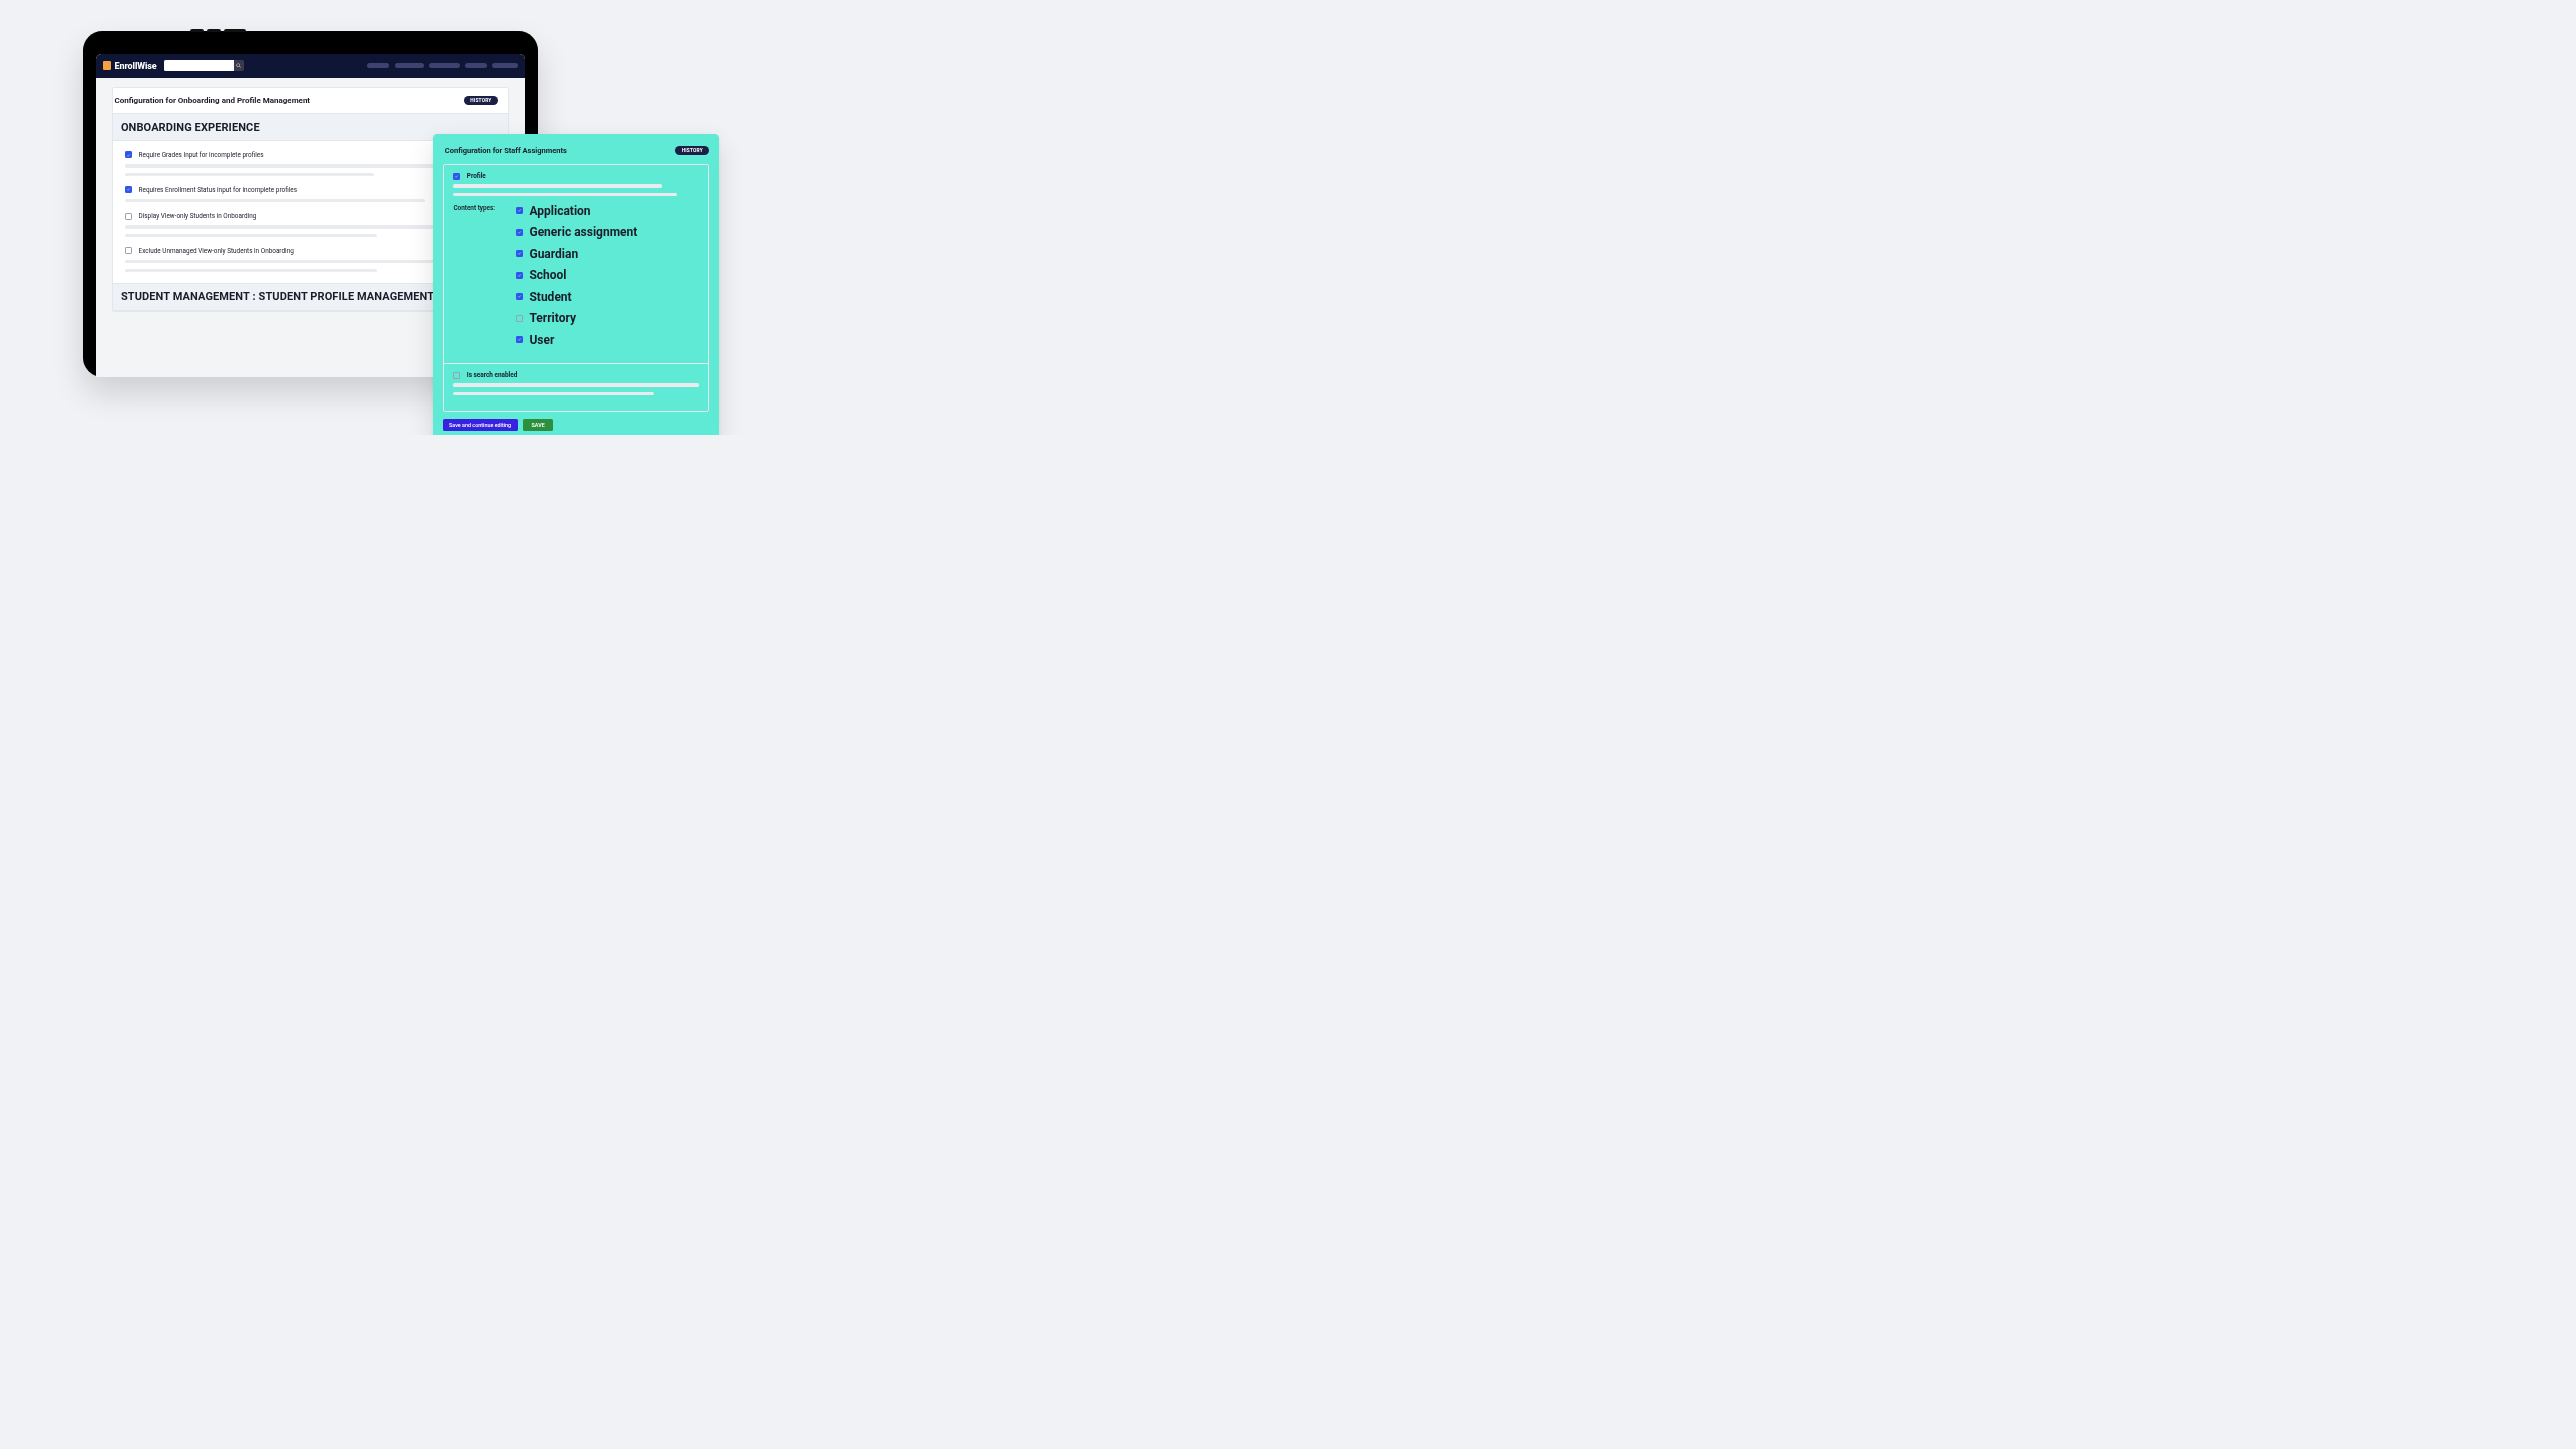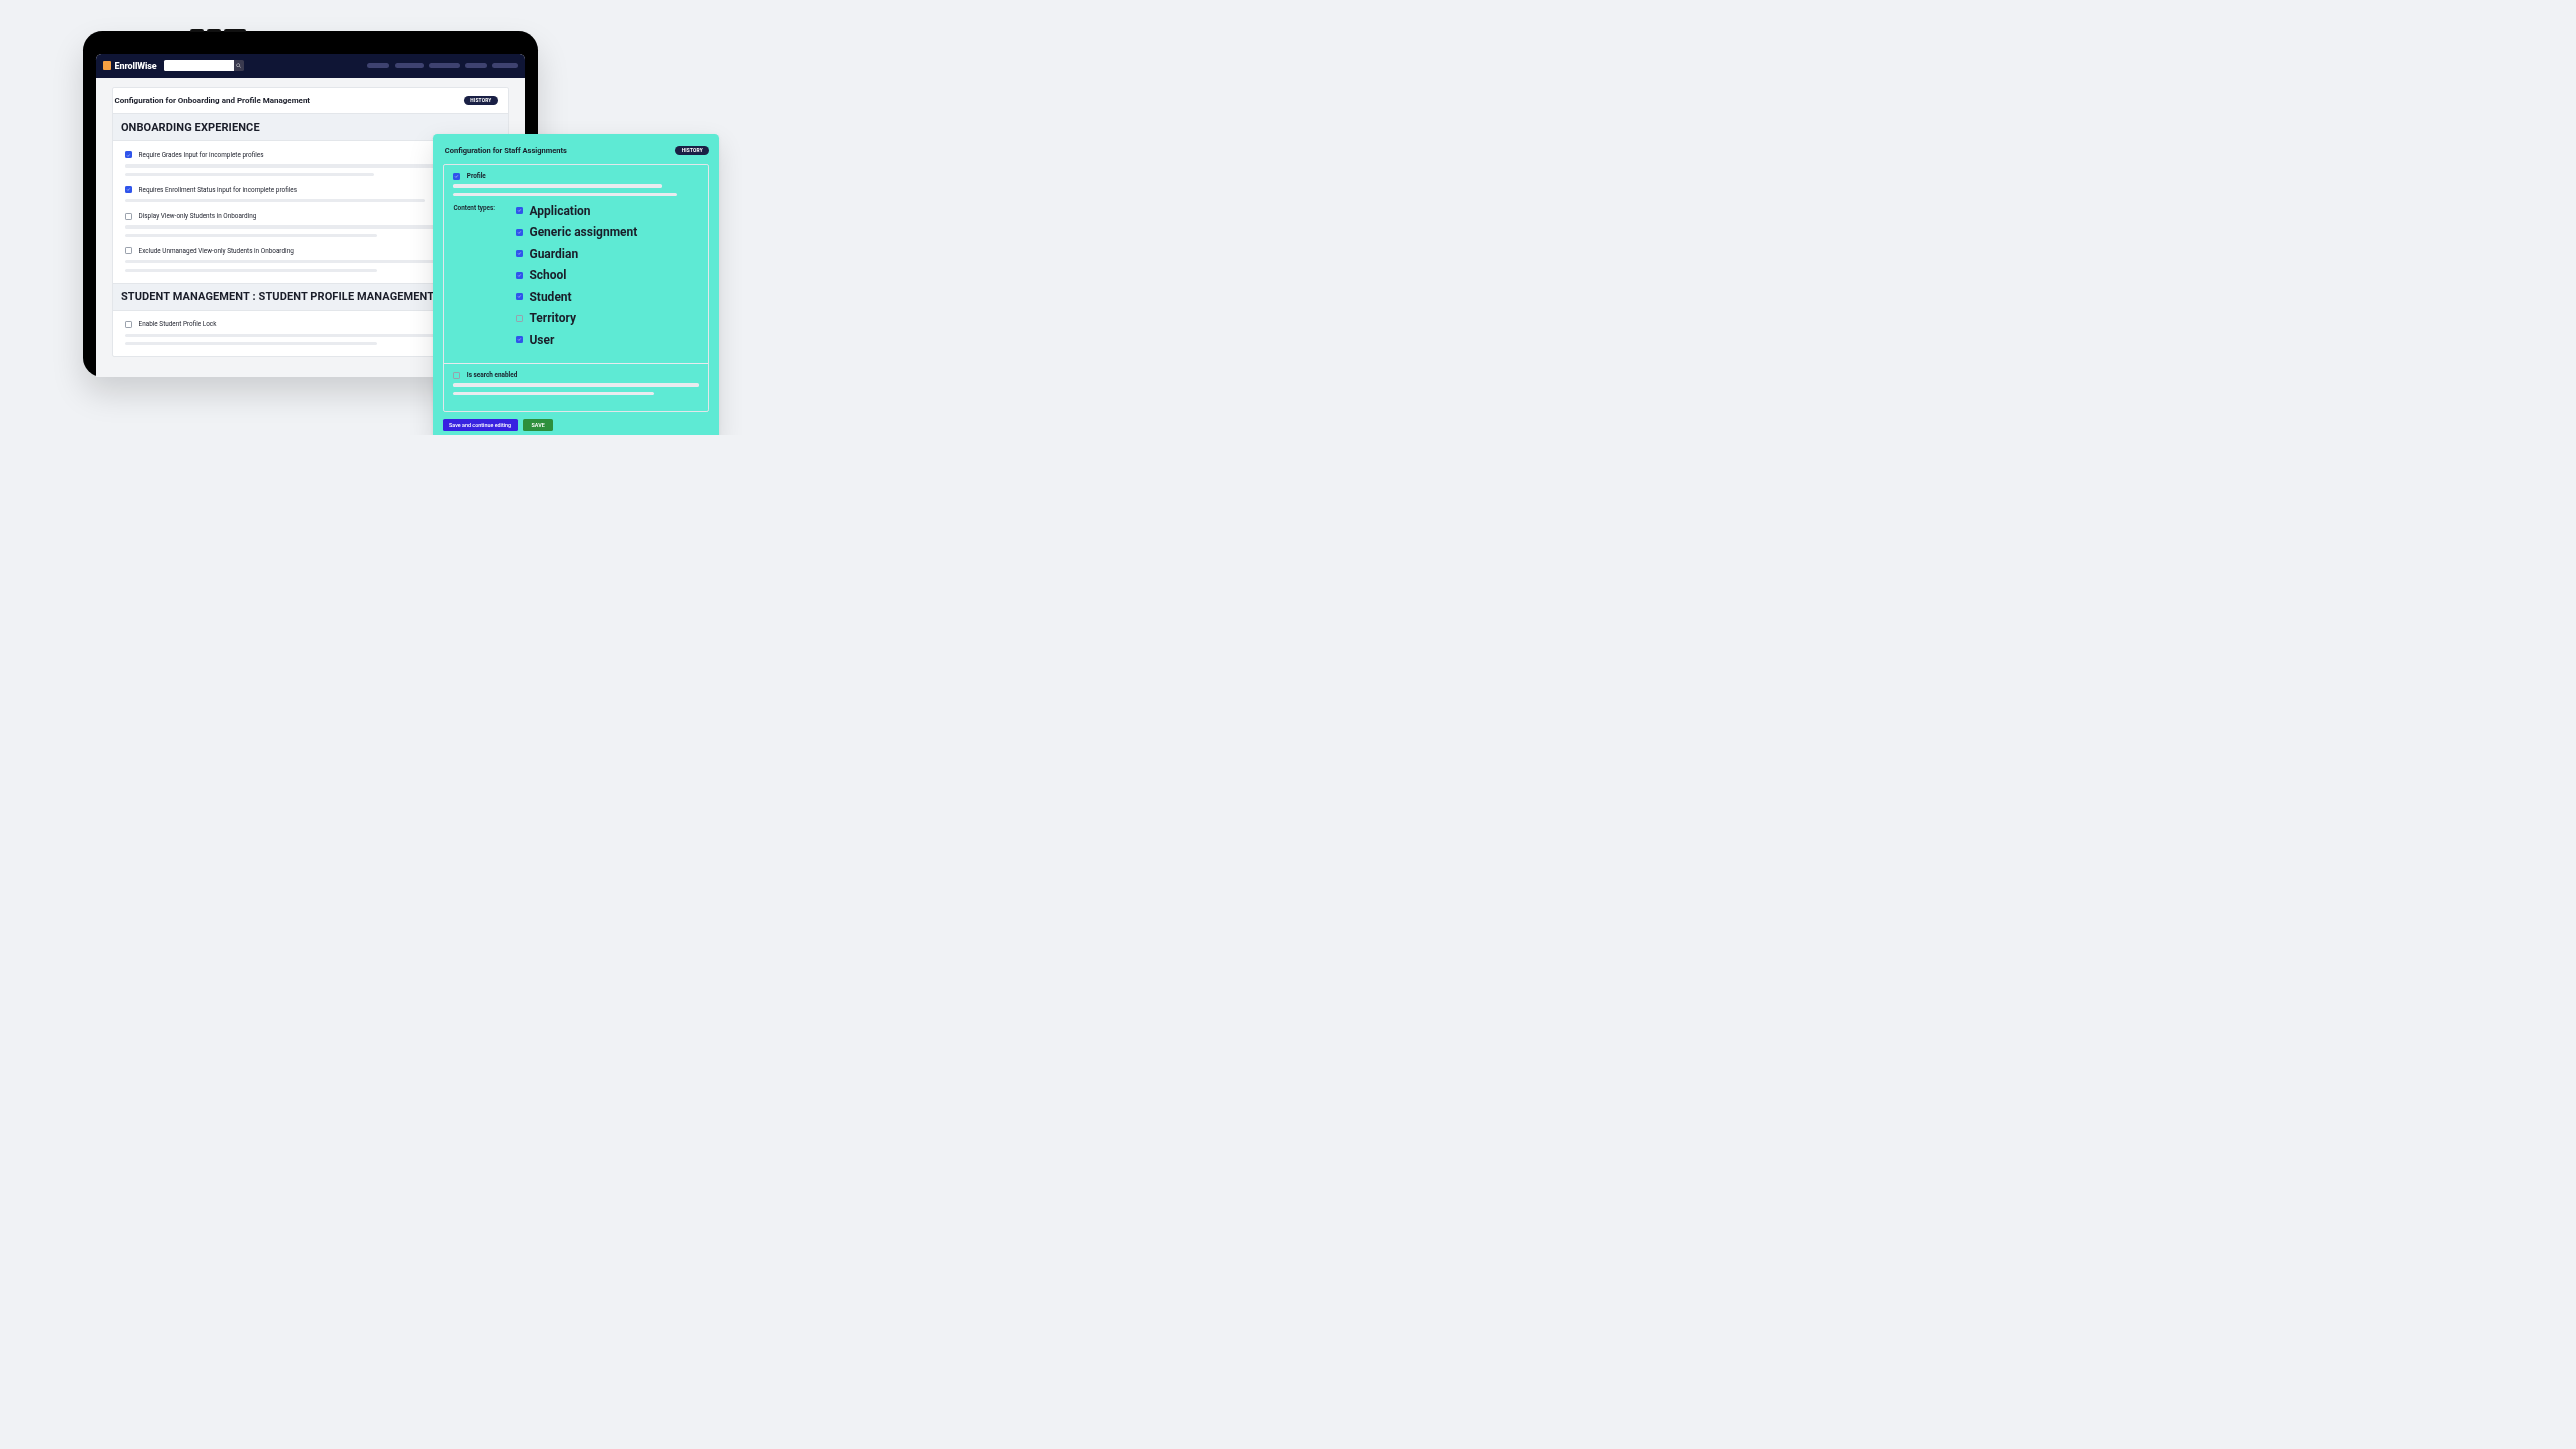--- a/index.html
+++ b/index.html
@@ -369,32 +369,20 @@
                 </div>
                 <div class="placeholder-lines">
                   <div class="pl" style="width: 100%;"></div>
                   <div class="pl" style="width: 68%;"></div>
                 </div>
               </div>
             </div>
             <div class="section-header">
               <h2>STUDENT MANAGEMENT : STUDENT PROFILE MANAGEMENT</h2>
             </div>
-            <div class="section-body">
-              <div class="option">
-                <div class="opt-row">
-                  <div class="chk"></div>
-                  <span class="opt-label">Enable Student Profile Lock</span>
-                </div>
-                <div class="placeholder-lines">
-                  <div class="pl" style="width: 100%;"></div>
-                  <div class="pl" style="width: 68%;"></div>
-                </div>
-              </div>
-            </div>
           </div>
 
       </div>
     </div>
 
   </div>
 </div>
 
 <div class="float-card">
   <div class="fc-header">

